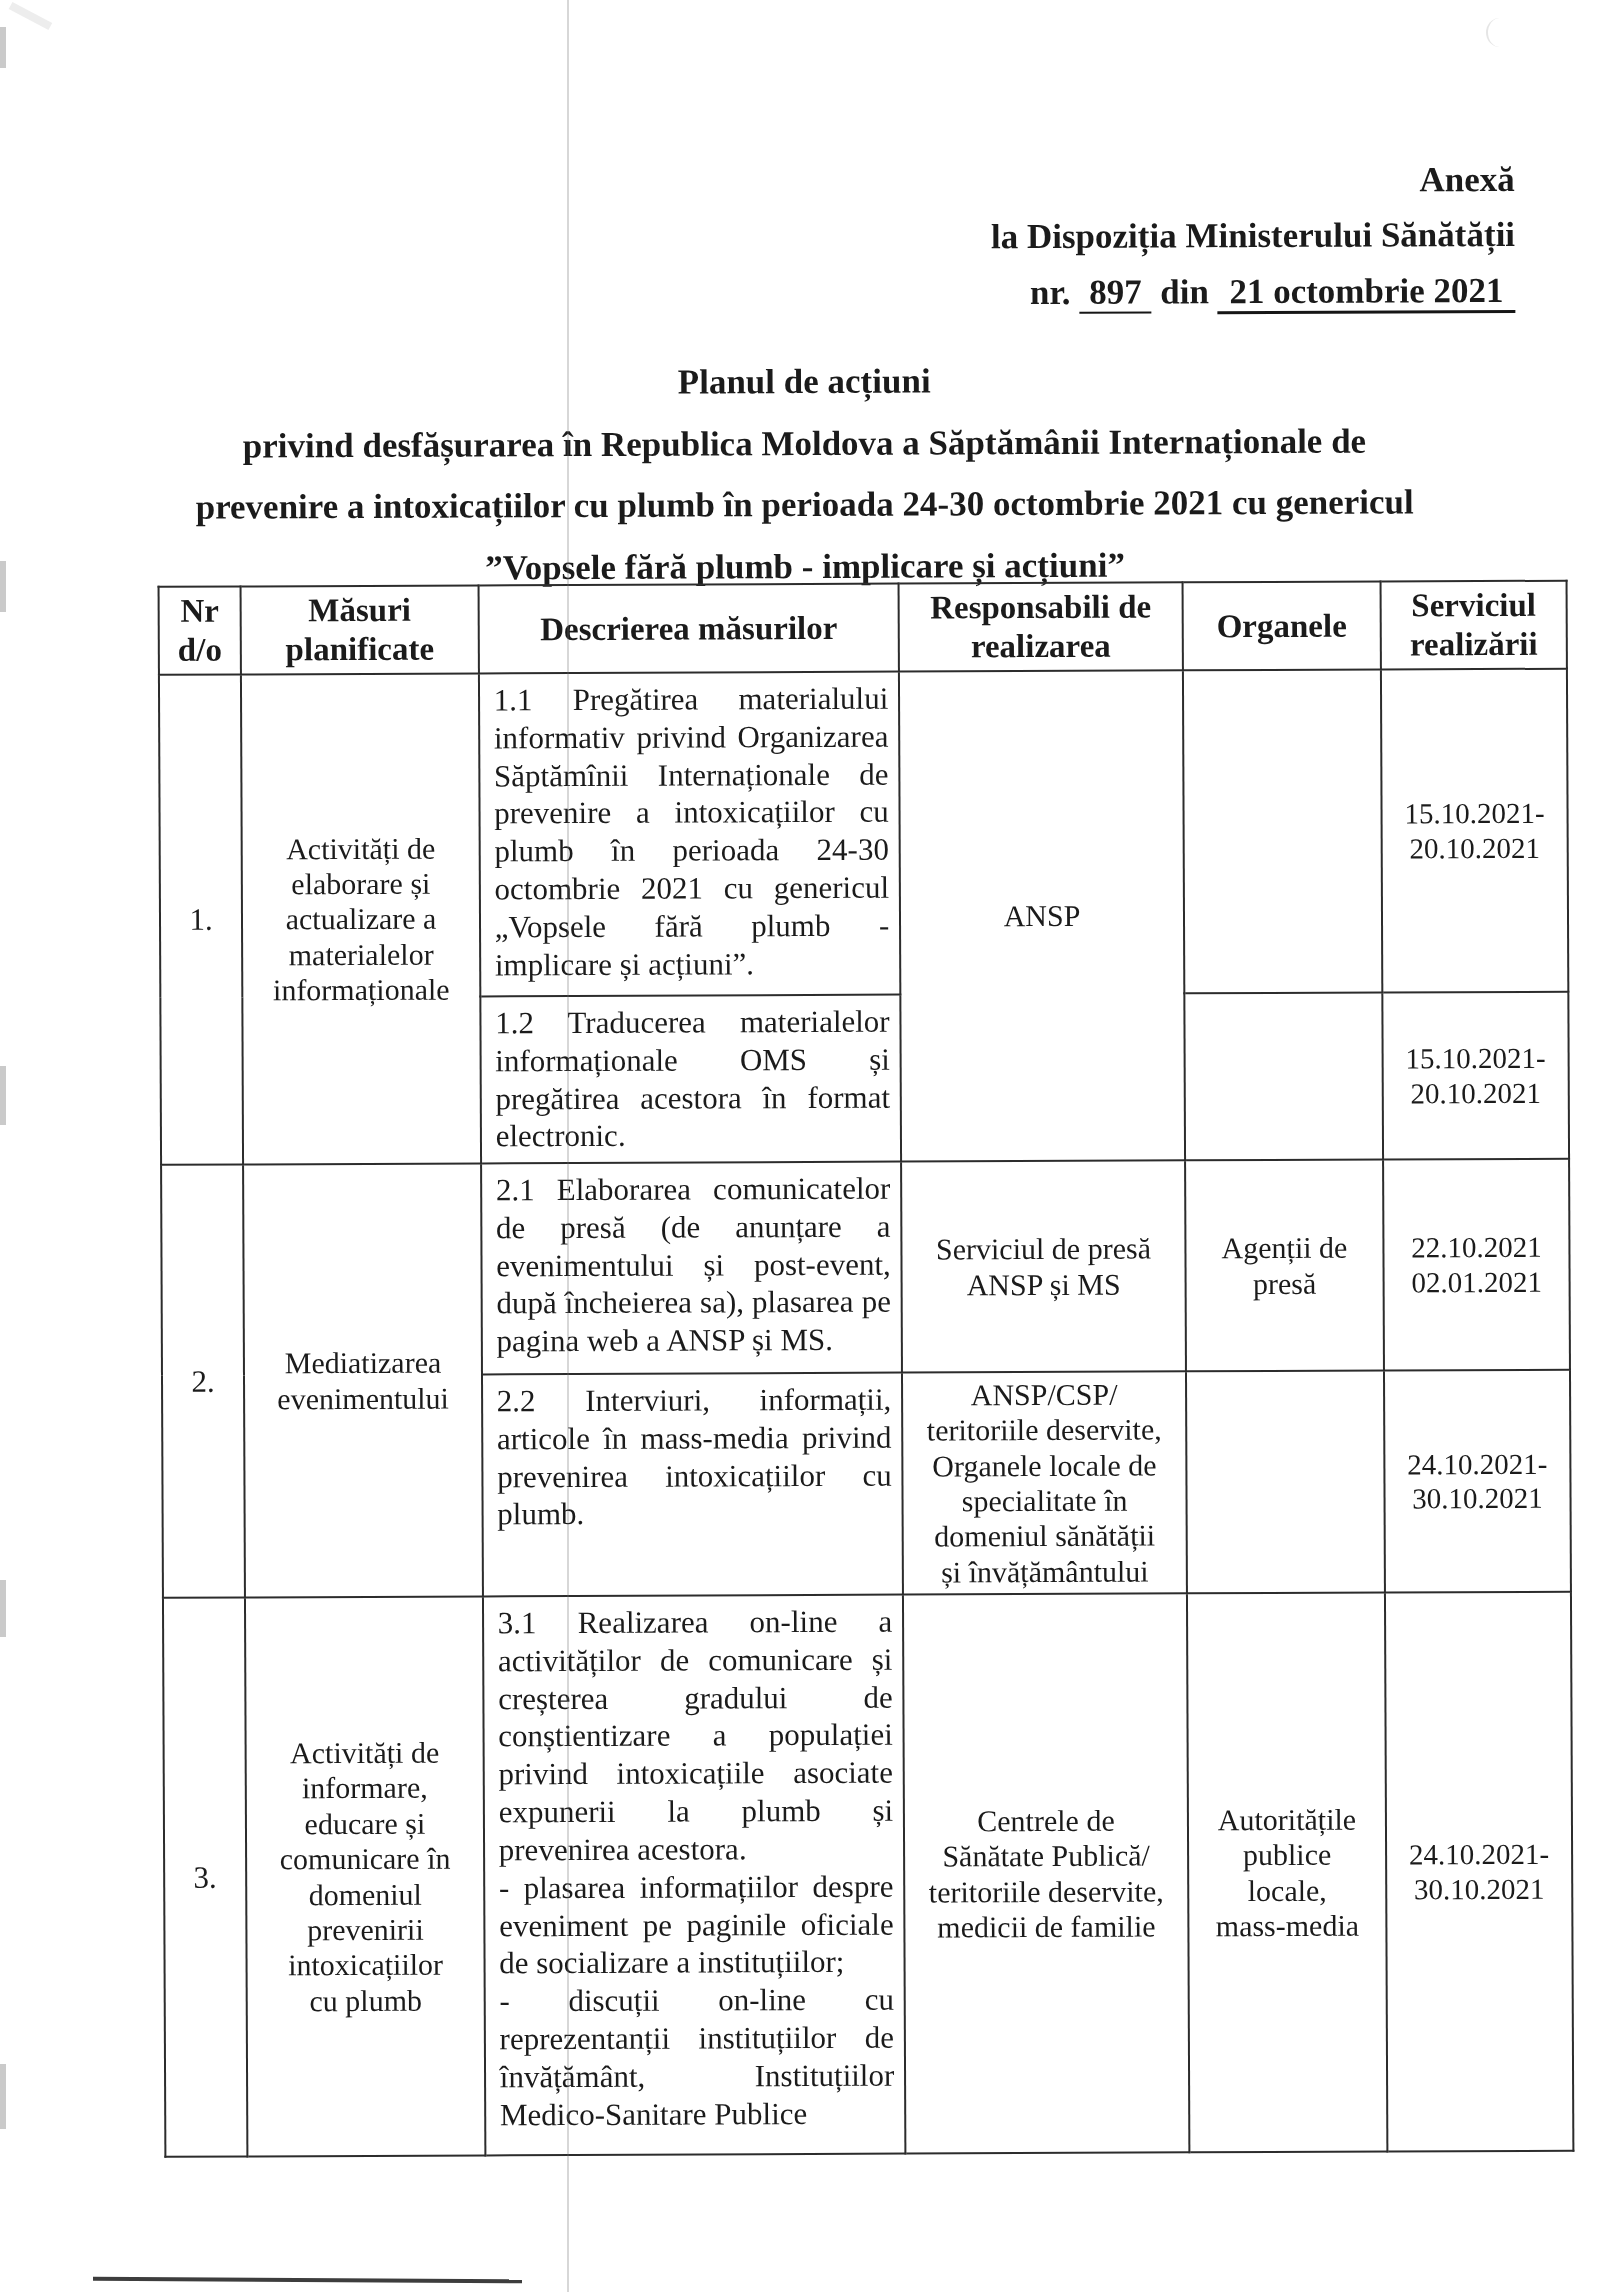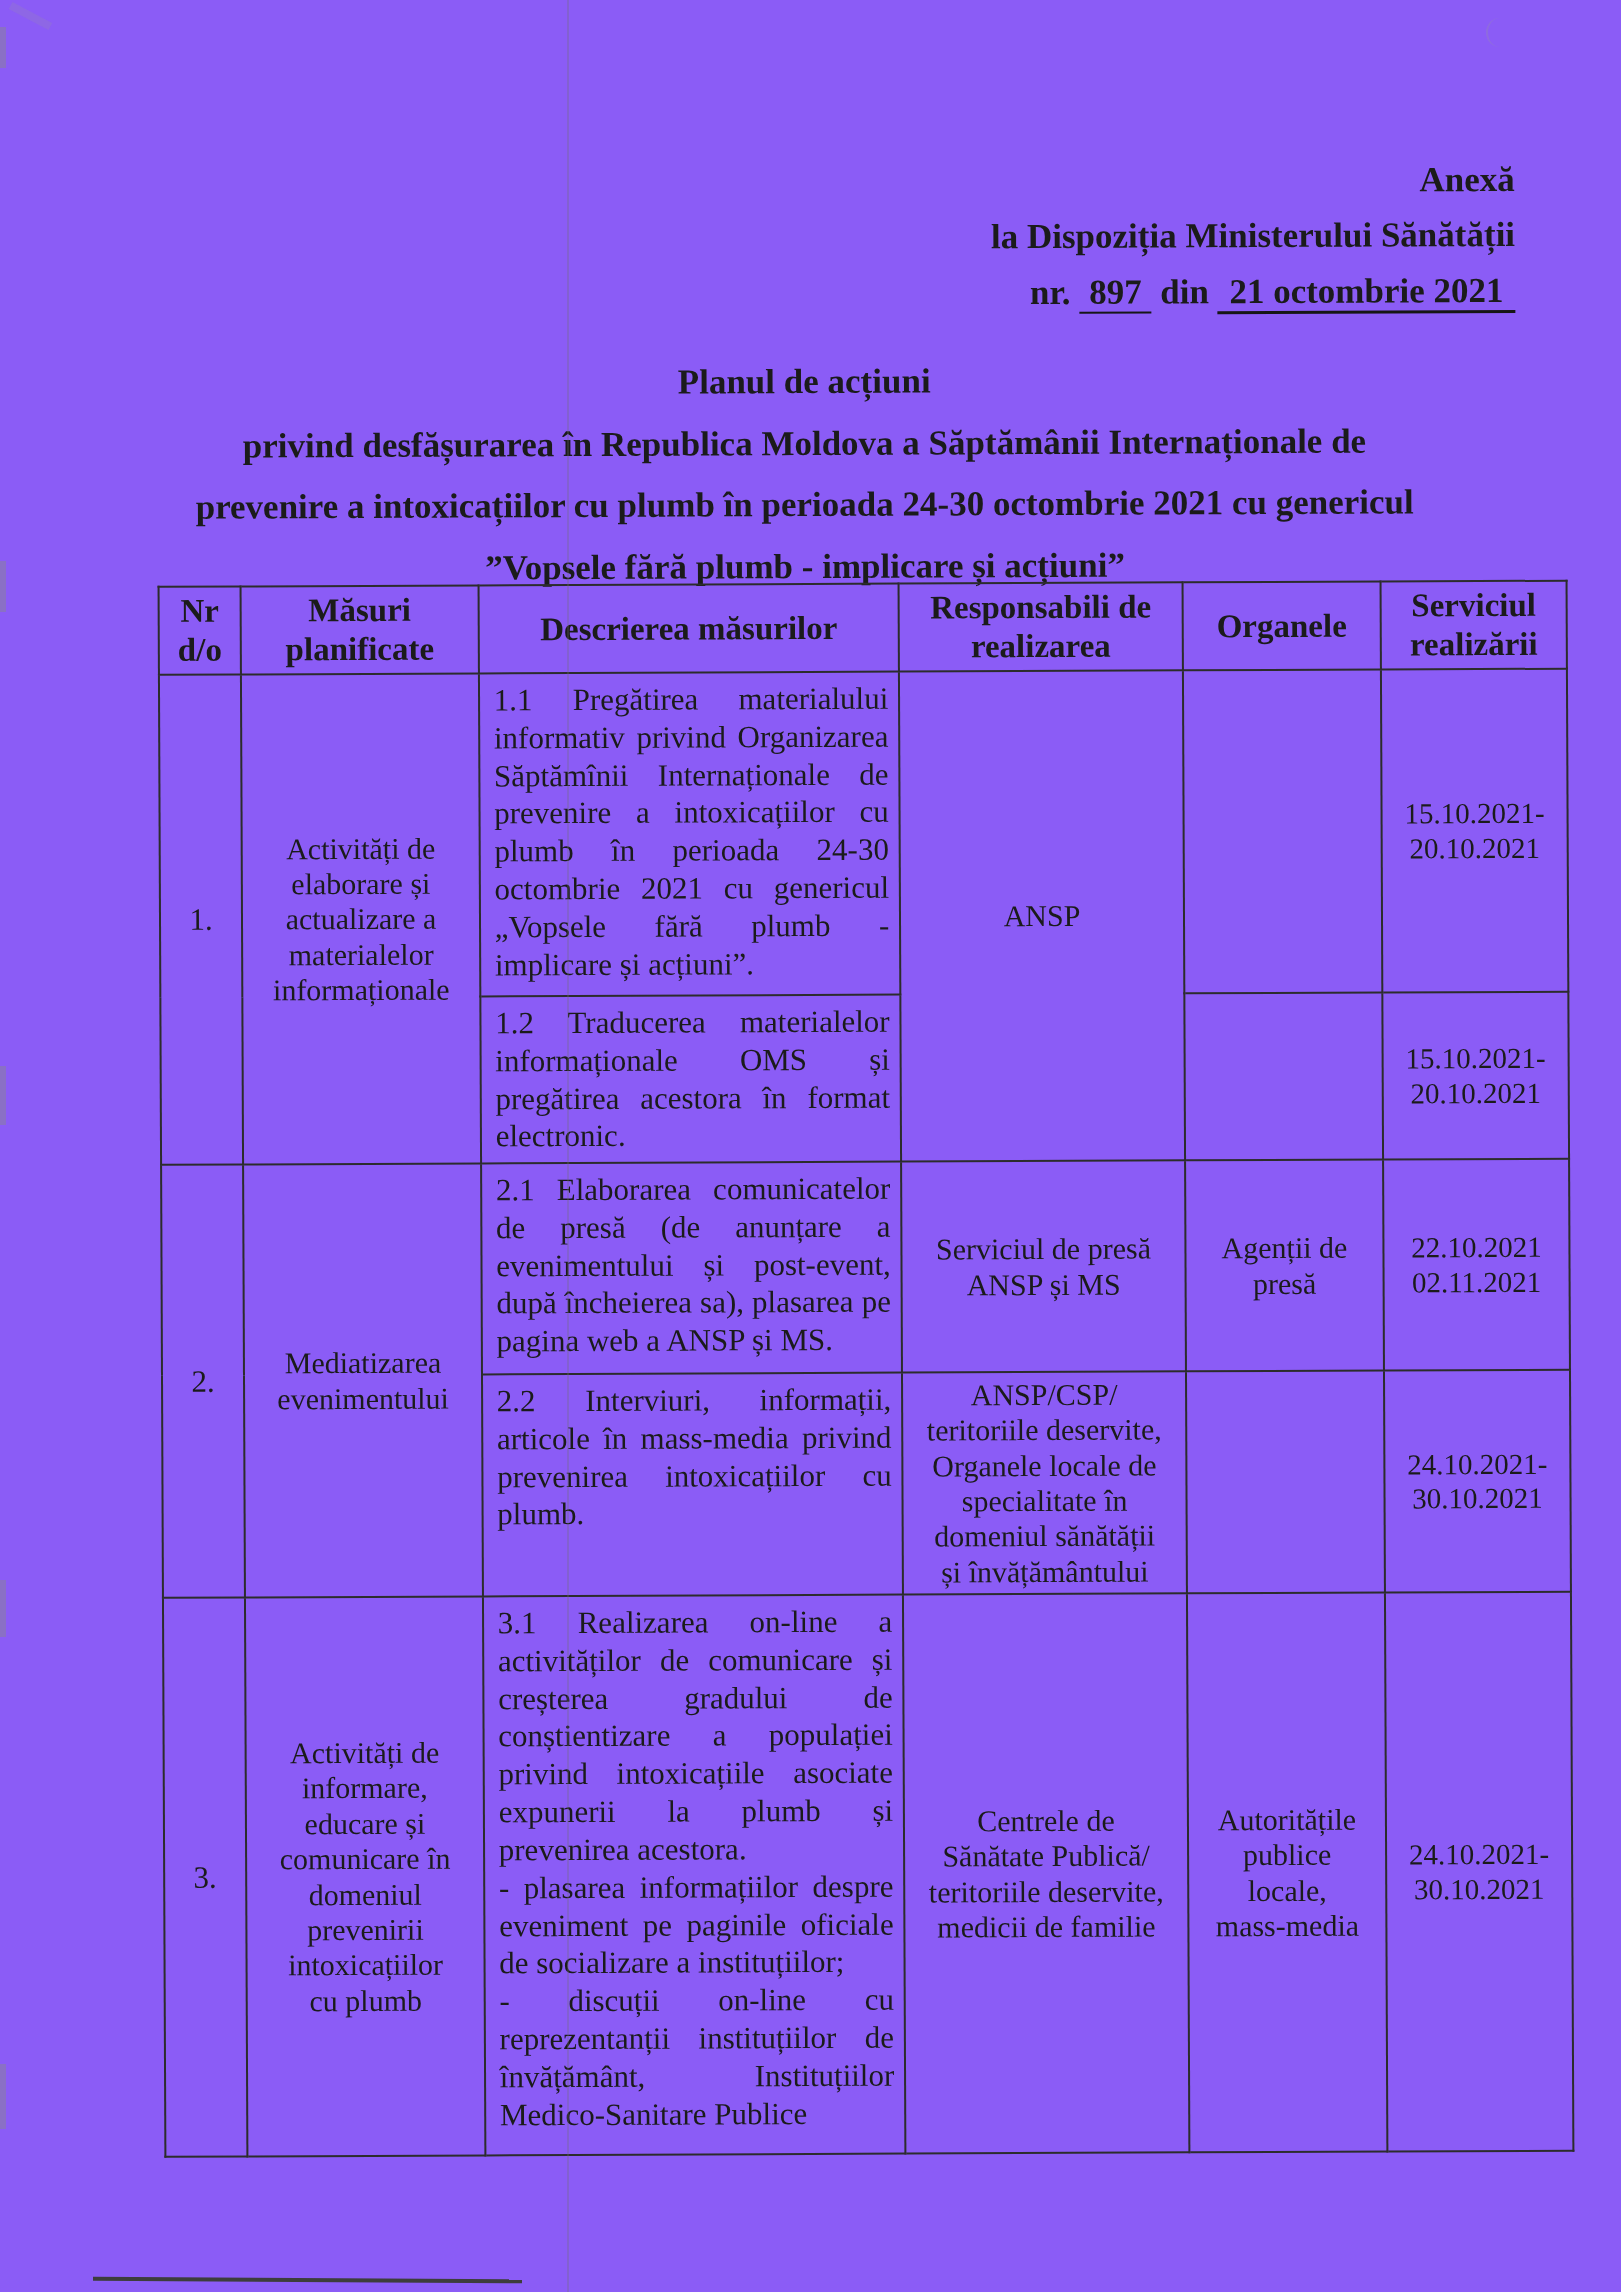--- a/index.html
+++ b/index.html
@@ -3,21 +3,21 @@
 <meta charset="utf-8">
 <style>
   html,body{margin:0;padding:0;}
   body{
     width:1621px;height:2293px;
     background:#e8e6e1;
     font-family:"Liberation Serif","DejaVu Serif",serif;
   }
   .page{
     position:relative;width:1621px;height:2293px;overflow:hidden;
-    background:#8b5cf6;color:#1b1b1b;
+    background:#ffffff;color:#1b1b1b;
   }
   .rot{position:absolute;inset:0;transform:rotate(-0.25deg);}
   
   .annex{
     position:absolute;top:155px;right:102px;
     text-align:right;font-weight:bold;font-size:35px;line-height:1.58;
   }
   .annex .u{border-bottom:2.9px solid #161616;padding:0 9.8px;}
   .annex .u2{border-bottom:3.9px solid #161616;padding:0 11.8px;}
   
@@ -149,21 +149,21 @@
       <tr class="r2a">
         <td class="nrc" rowspan="2">2.</td>
         <td class="mid" rowspan="2">Mediatizarea
 evenimentului</td>
         <td class="desc">2.1 Elaborarea comunicatelor de presă (de anunțare a evenimentului și post-event, după încheierea sa), plasarea pe pagina web a ANSP și MS.</td>
         <td class="mid">Serviciul de presă
 ANSP și MS</td>
         <td class="mid">Agenții de
 presă</td>
         <td class="mid term">22.10.2021
-02.11.2021</td>
+02.01.2021</td>
       </tr>
       <tr class="r2b">
         <td class="desc">2.2 Interviuri, informații, articole în mass-media privind prevenirea intoxicațiilor cu plumb.</td>
         <td class="mid">ANSP/CSP/
 teritoriile deservite,
 Organele locale de
 specialitate în
 domeniul sănătății
 și învățământului</td>
         <td class="mid"></td>

